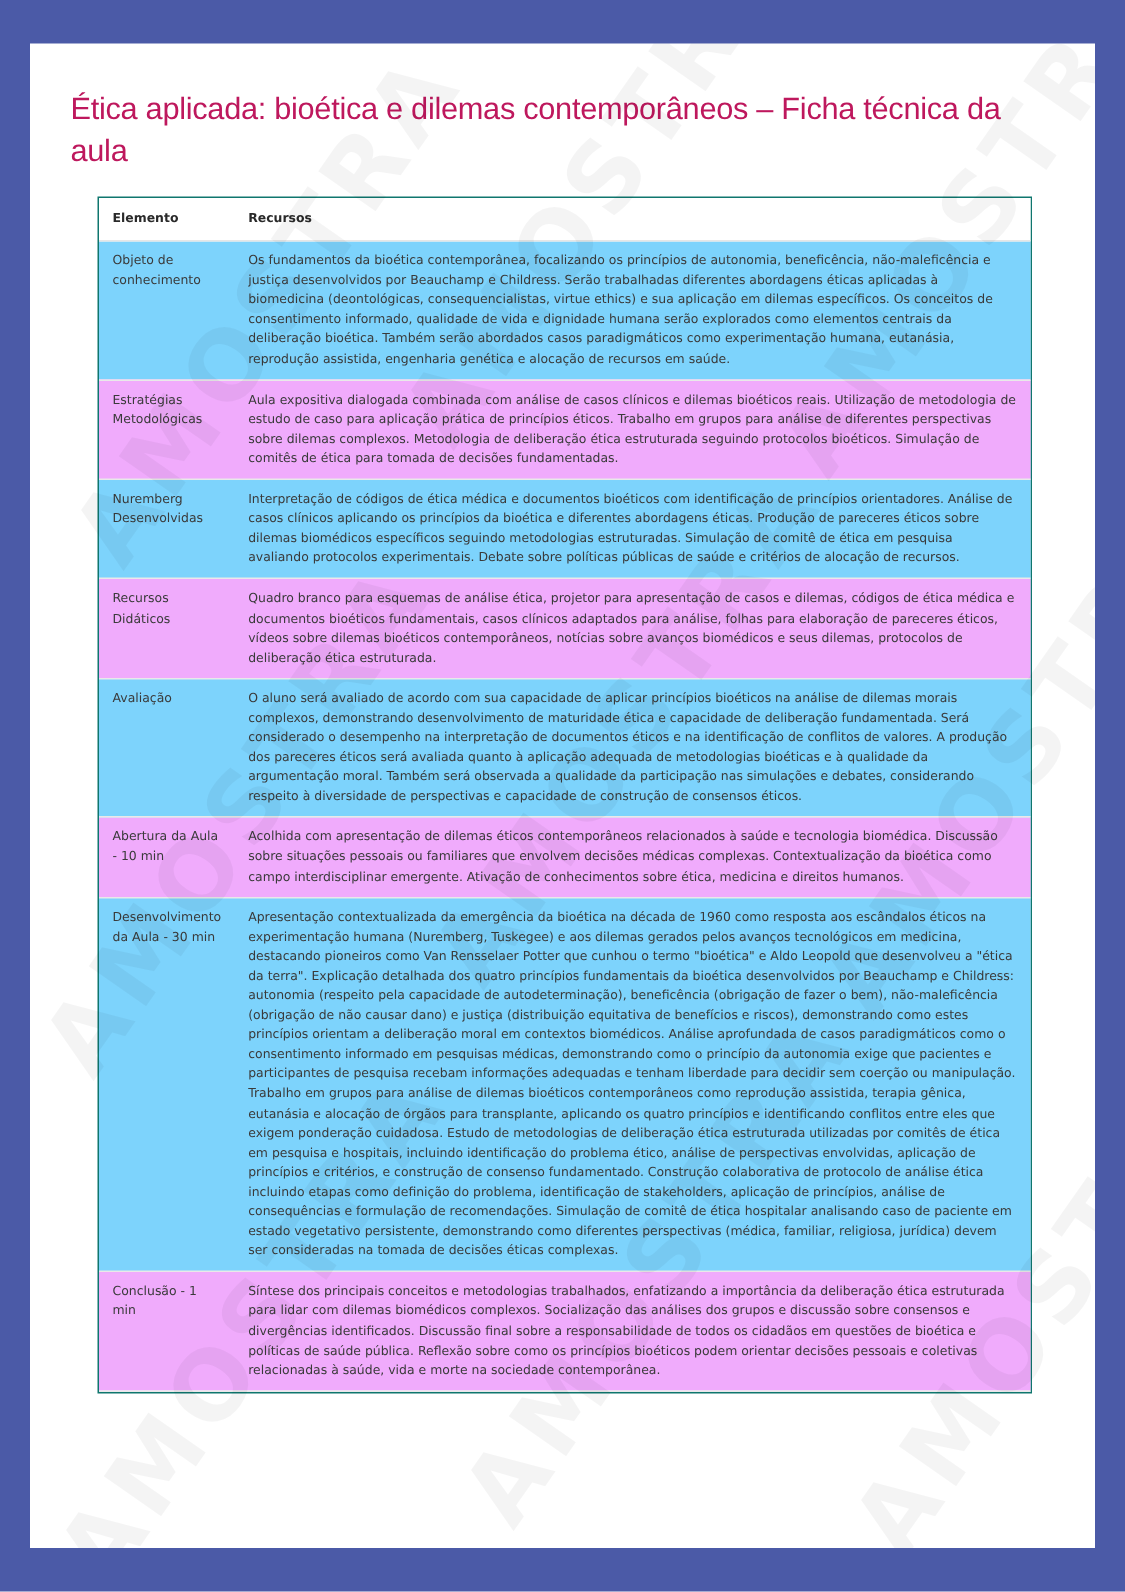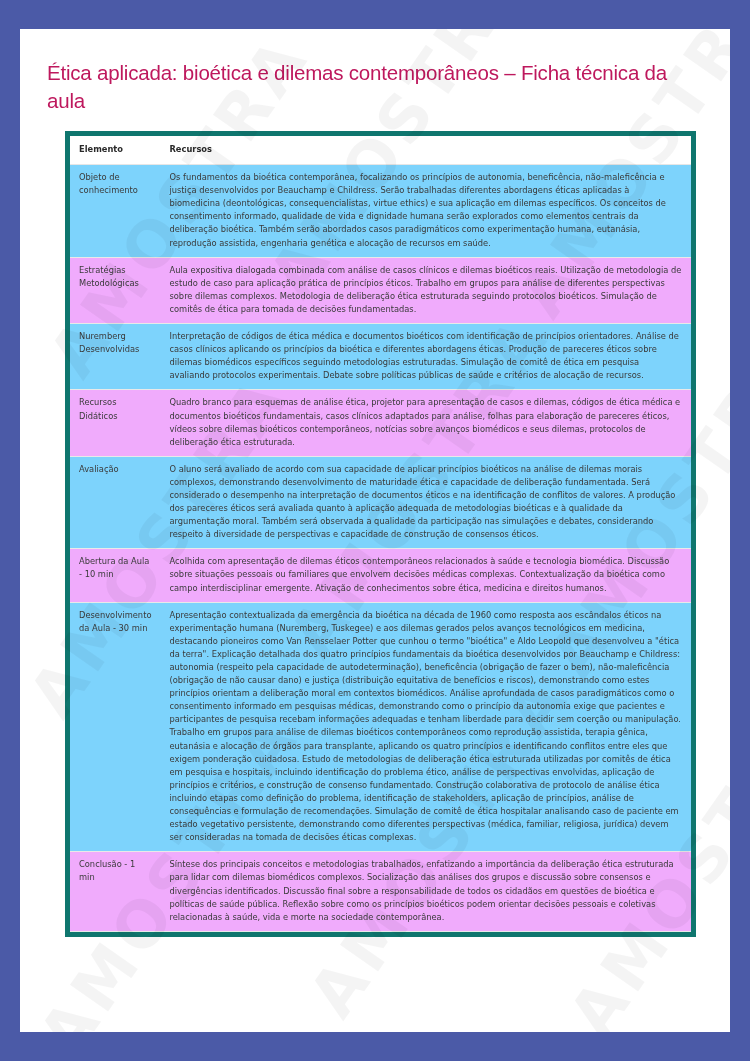--- a/index.html
+++ b/index.html
@@ -38,21 +38,21 @@
     font-weight: normal;
     font-size: 20.5px;
     line-height: 28px;
     color: #be185d;
     letter-spacing: -0.2px;
   }
   .table-wrap {
     position: absolute;
     left: 45px; top: 102px;
     width: 621px;
-    border: 5px solid #0f766e;
+    border: 1px solid #0f766e;
     z-index: 1;
   }
   table {
     border-collapse: collapse;
     width: 100%;
     font-family: "DejaVu Sans", sans-serif;
     font-size: 8.3px;
     line-height: 13.1px;
     color: #3a3a3a;
   }

